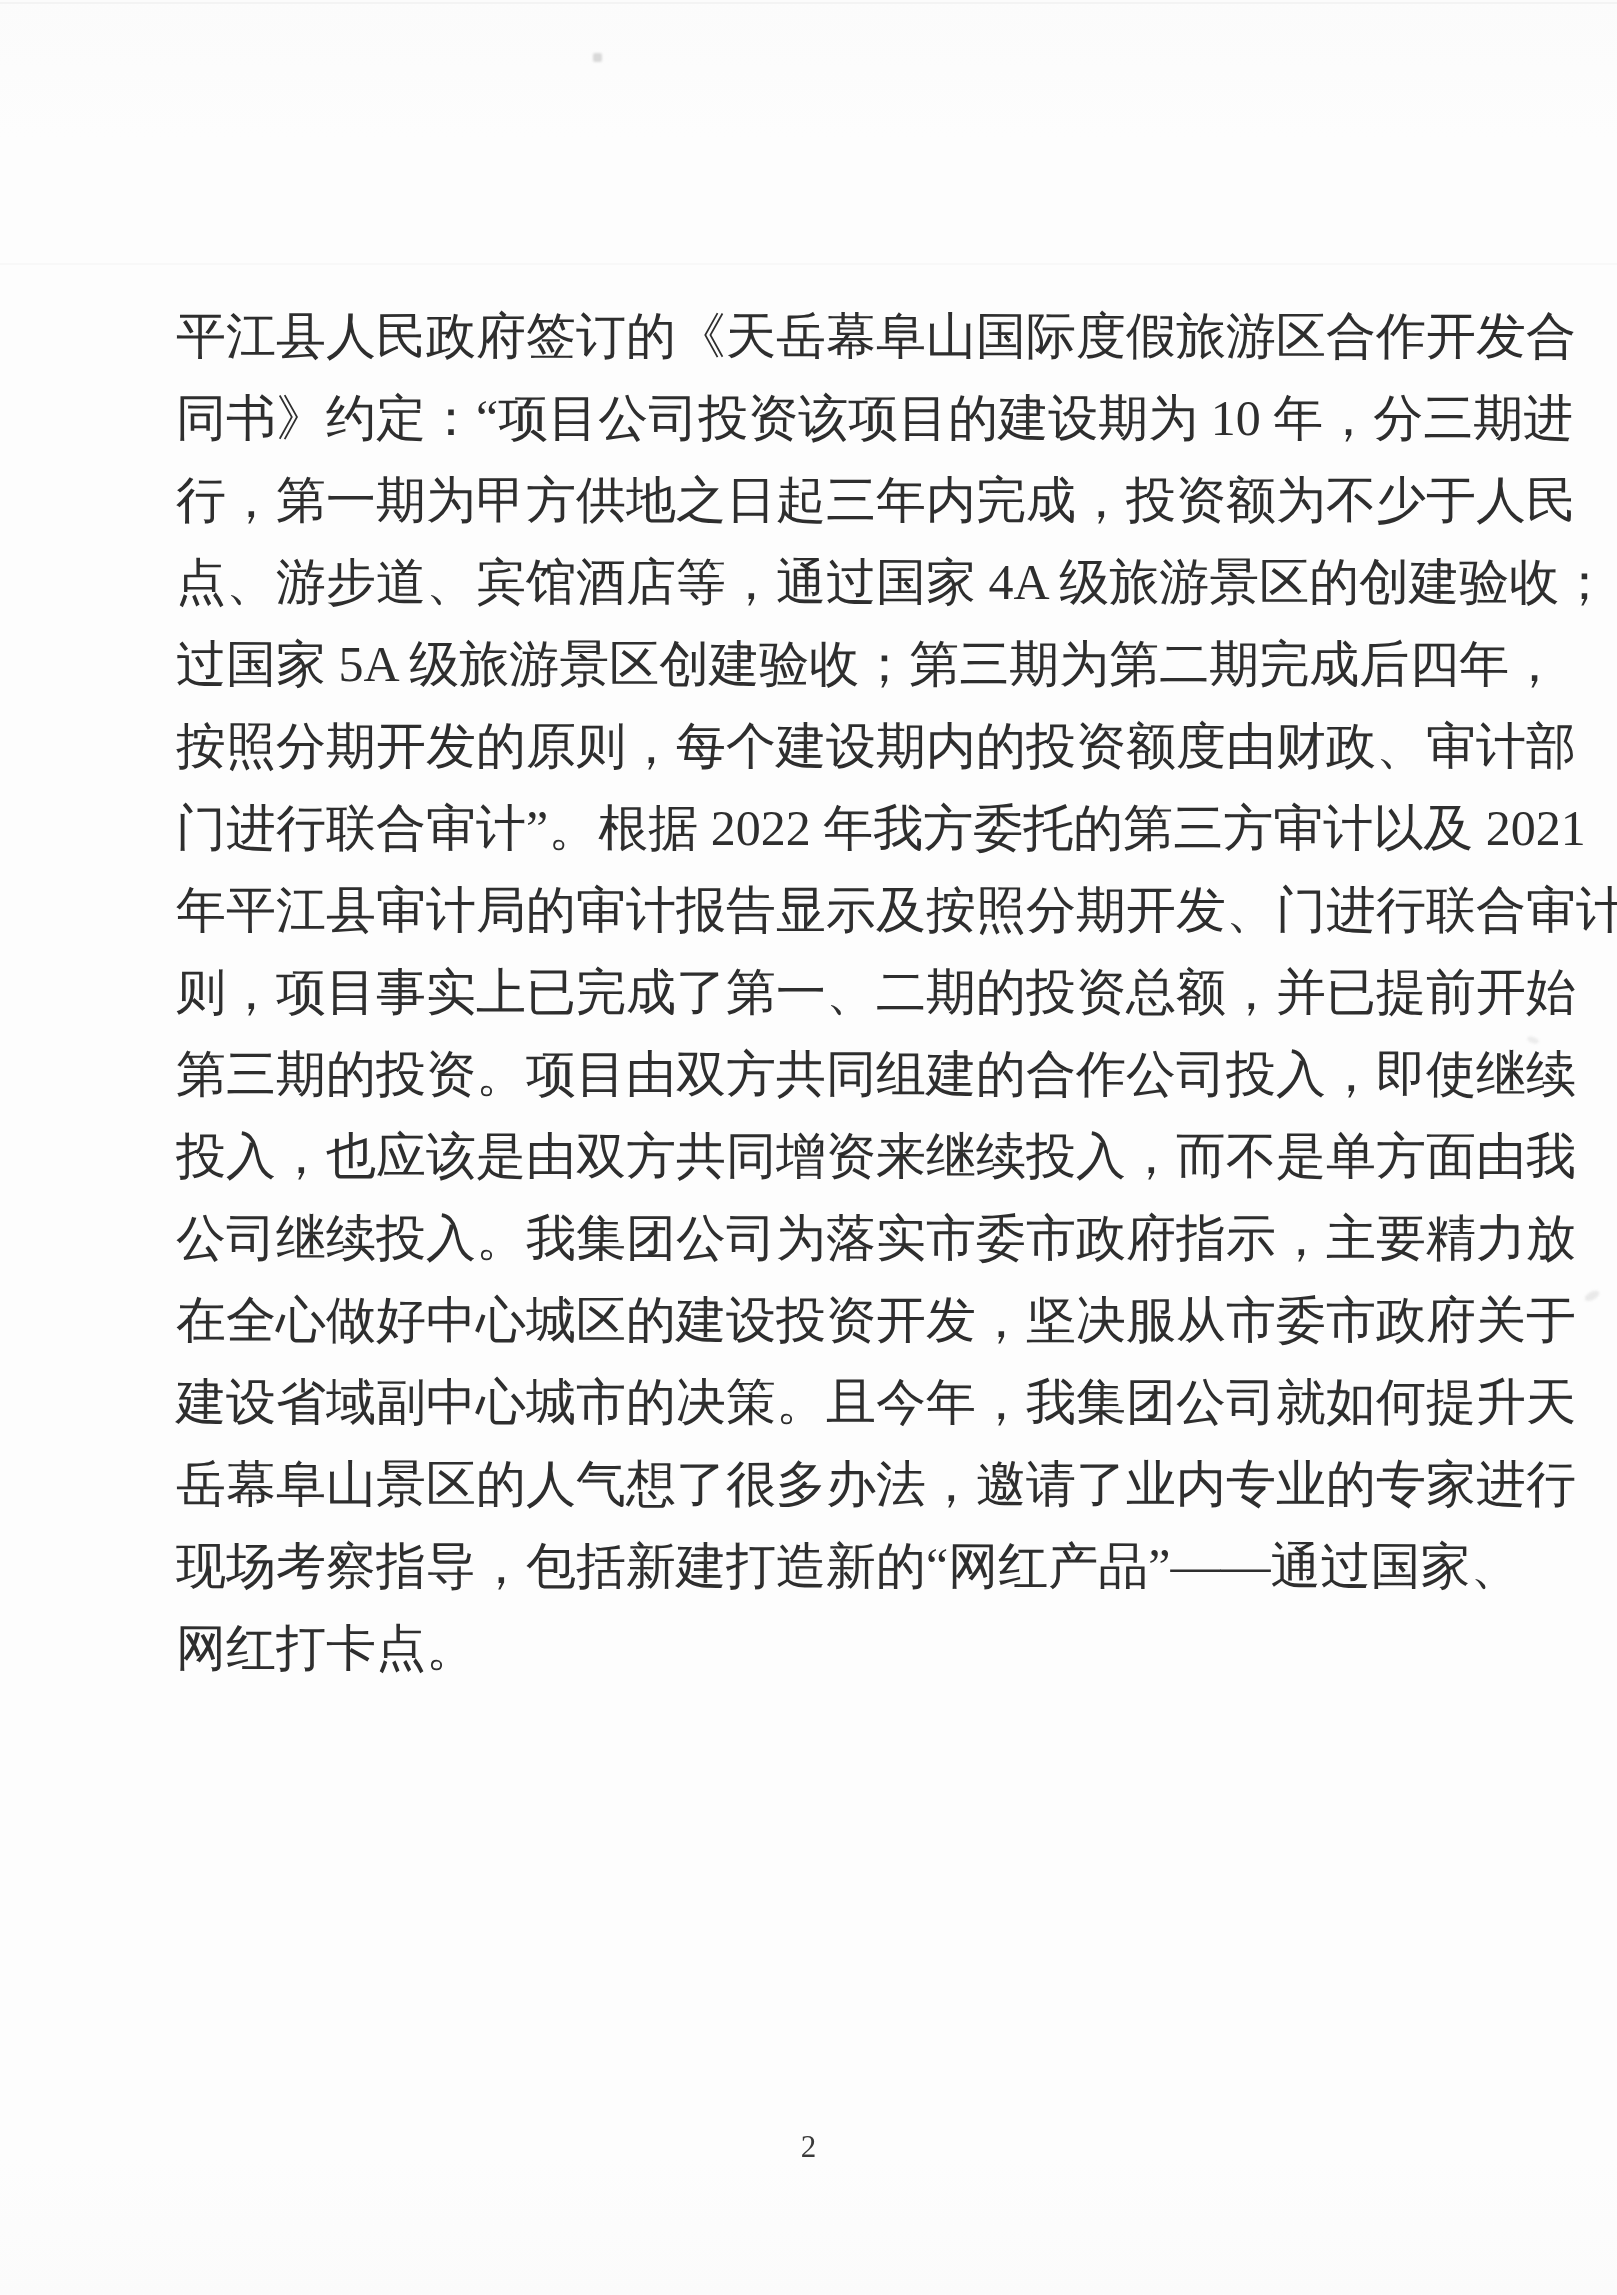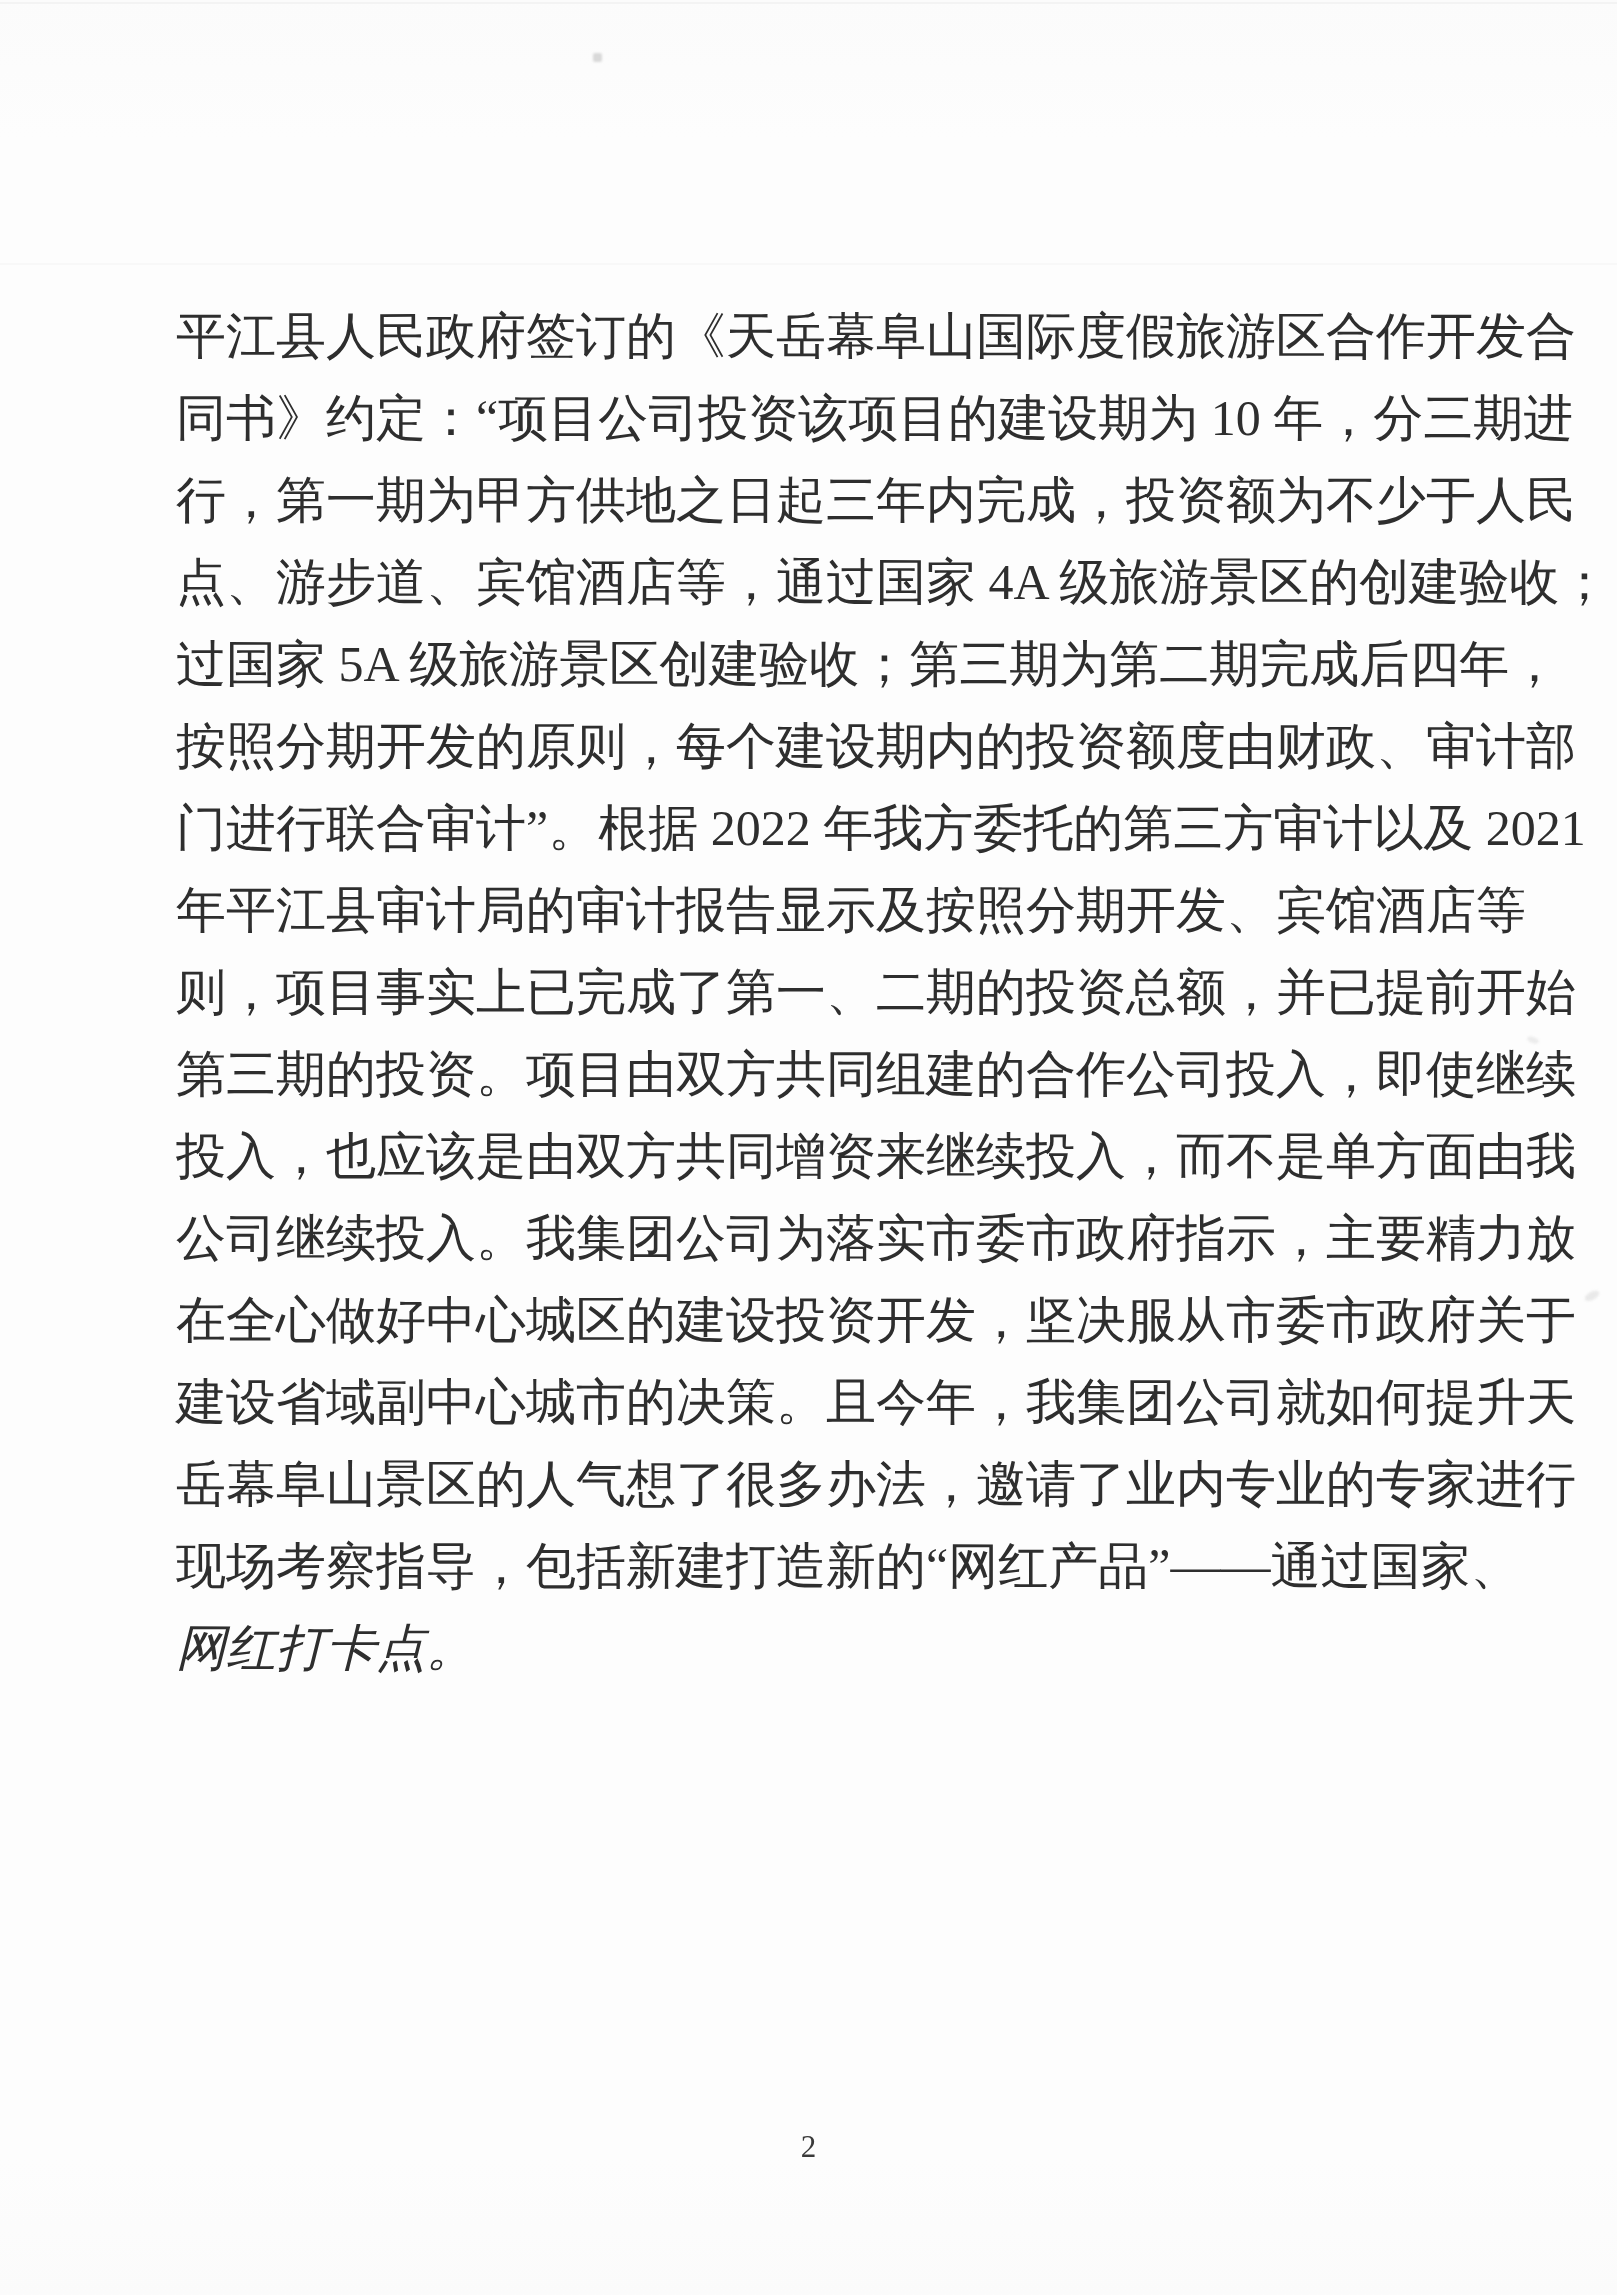--- a/index.html
+++ b/index.html
@@ -36,21 +36,20 @@
     line-height: 82px;
     height: 82px;
     text-align: justify;
     text-align-last: justify;
     text-justify: inter-character;
     white-space: nowrap;
   }
   .line.align-left {
     text-align: center;
     text-align-last: left;
-    font-style: italic;
   }
   .page-num {
     position: absolute;
     top: 2123px;
     left: 0;
     width: 1617px;
     text-align: center;
     font-size: 31px;
     line-height: 47px;
     color: #3a3a3a;
@@ -107,21 +106,21 @@
   <div class="artifact smudge-low"></div>
 
   <div class="text-block">
     <div class="line">平江县人民政府签订的《天岳幕阜山国际度假旅游区合作开发合</div>
     <div class="line">同书》约定：“项目公司投资该项目的建设期为 10 年，分三期进</div>
     <div class="line">行，第一期为甲方供地之日起三年内完成，投资额为不少于人民</div>
     <div class="line">点、游步道、宾馆酒店等，通过国家 4A 级旅游景区的创建验收；</div>
     <div class="line">过国家 5A 级旅游景区创建验收；第三期为第二期完成后四年，</div>
     <div class="line">按照分期开发的原则，每个建设期内的投资额度由财政、审计部</div>
     <div class="line">门进行联合审计”。根据 2022 年我方委托的第三方审计以及 2021</div>
-    <div class="line">年平江县审计局的审计报告显示及按照分期开发、宾馆酒店等</div>
+    <div class="line">年平江县审计局的审计报告显示及按照分期开发、门进行联合审计</div>
     <div class="line">则，项目事实上已完成了第一、二期的投资总额，并已提前开始</div>
     <div class="line">第三期的投资。项目由双方共同组建的合作公司投入，即使继续</div>
     <div class="line">投入，也应该是由双方共同增资来继续投入，而不是单方面由我</div>
     <div class="line">公司继续投入。我集团公司为落实市委市政府指示，主要精力放</div>
     <div class="line">在全心做好中心城区的建设投资开发，坚决服从市委市政府关于</div>
     <div class="line">建设省域副中心城市的决策。且今年，我集团公司就如何提升天</div>
     <div class="line">岳幕阜山景区的人气想了很多办法，邀请了业内专业的专家进行</div>
     <div class="line">现场考察指导，包括新建打造新的“网红产品”——通过国家、</div>
     <div class="line align-left">网红打卡点。</div>
   </div>

